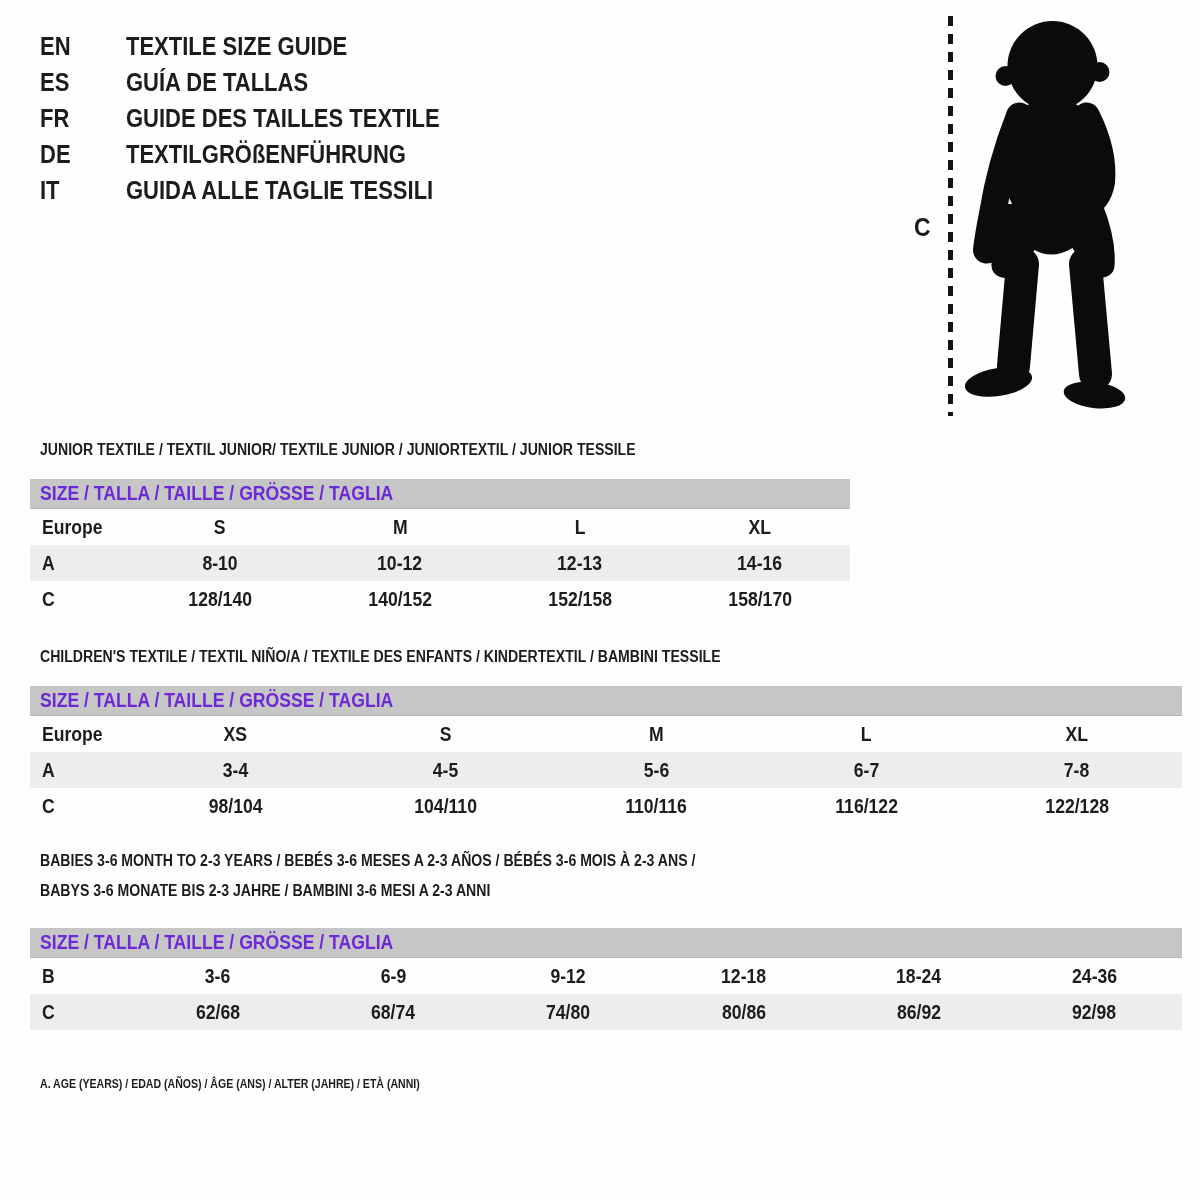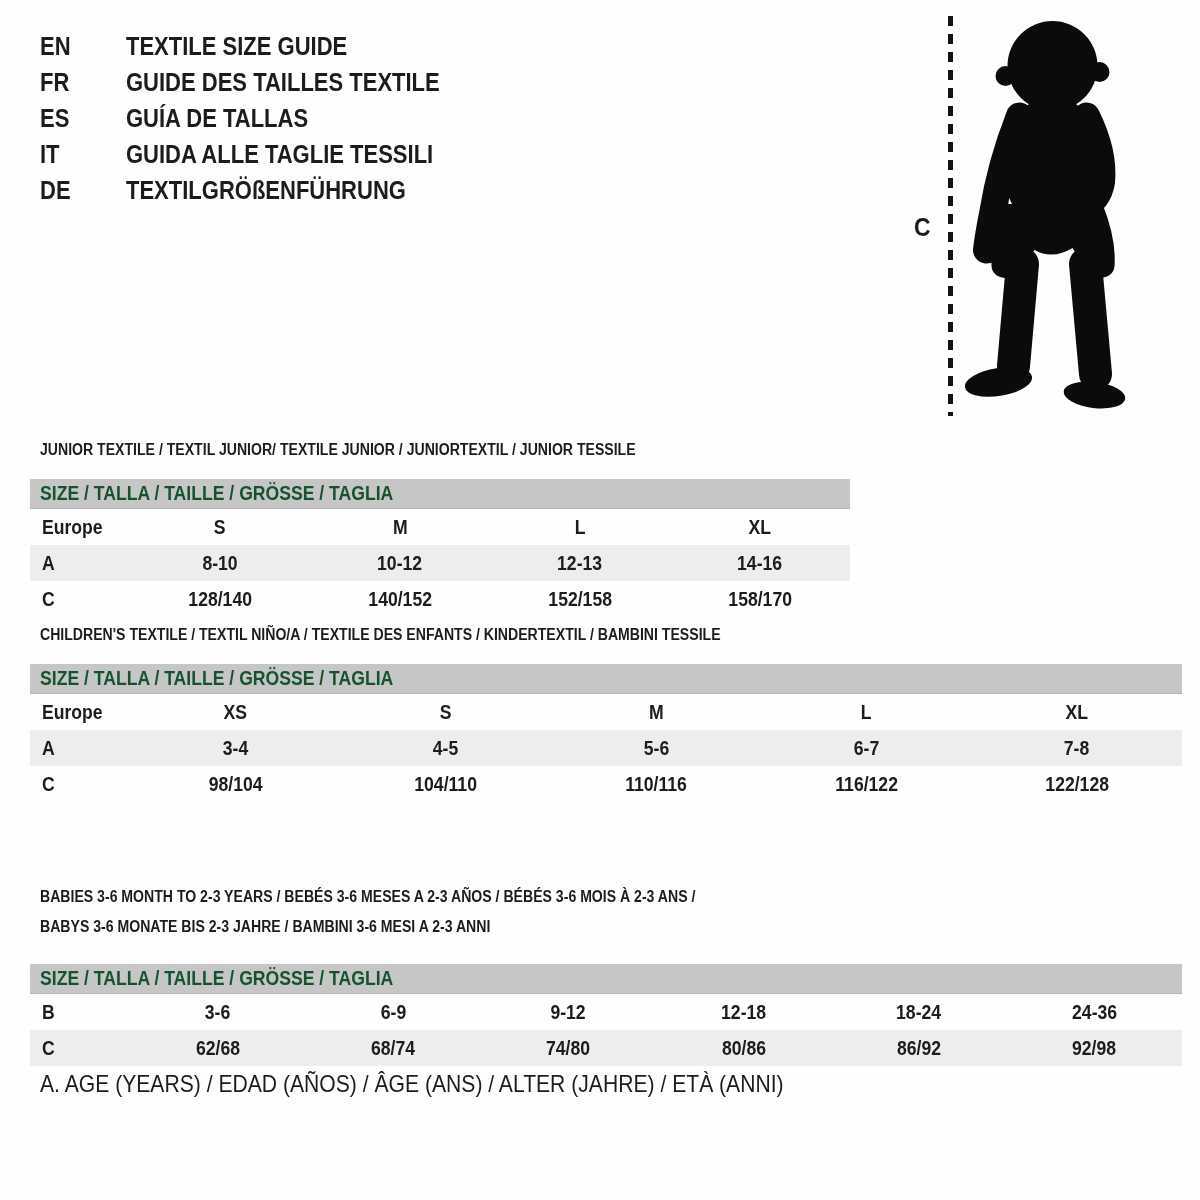--- a/index.html
+++ b/index.html
@@ -23,66 +23,66 @@
     background:repeating-linear-gradient(to bottom, #141414 0 10px, transparent 10px 18px);
   }
   .c-label { position:absolute; left:914px; top:212px; font-size:26px; font-weight:700; }
   .toddler { position:absolute; left:962px; top:14px; width:185px; height:405px; }
   .toddler * { fill:#0b0b0b; }
   .toddler .limb { fill:none; stroke:#0b0b0b; stroke-linecap:round; }
 
   
   .size-section { position:absolute; }
   .sec-junior   { left:30px; top:435px; width:820px; }
-  .sec-children { left:30px; top:620px; width:1152px; }
-  .sec-babies   { left:30px; top:846px; width:1152px;margin-top:36px; }
+  .sec-children { left:30px; top:642px; width:1152px; }
+  .sec-babies   { left:30px; top:846px; width:1152px; }
   .section-title { font-size:16px; font-weight:700; line-height:30px; margin-left:10px; }
   .size-table { margin-top:14px; }
   .sec-babies .size-table { margin-top:22px; }
 
   .band {
     height:30px; background:#c6c6c6; border-bottom:1px solid #b5b5b5;
     display:flex; align-items:center; padding-left:10px; box-sizing:border-box;
-    font-size:20px; font-weight:700; color:#14532d;
+    font-size:20px; font-weight:700; color:#6d28d9;
   }
   .trow { display:flex; align-items:center; height:36px; font-size:20px; font-weight:700; }
   .trow.shaded { background:#ededed; }
   .tlabel { width:100px; padding-left:12px; box-sizing:border-box; }
   .tcell { flex:1; text-align:center; }
   .tcell .cond { transform-origin:50% 50%; }
 
   
   .legend { position:absolute; left:40px; top:1066px; }
-  .legend-line { font-size:24px; font-weight:400; line-height:36px; }
+  .legend-line { font-size:12px; font-weight:700; line-height:36px; }
 </style>
 </head>
 <body>
 
 <div class="page">
 
   <div class="lang-list">
       <div class="lang-row">
         <span class="cond lang-code">EN</span>
         <span class="cond">TEXTILE SIZE GUIDE</span>
       </div>
       <div class="lang-row">
+        <span class="cond lang-code">ES</span>
+        <span class="cond">GUÍA DE TALLAS</span>
+      </div>
+      <div class="lang-row">
         <span class="cond lang-code">FR</span>
         <span class="cond">GUIDE DES TAILLES TEXTILE</span>
       </div>
       <div class="lang-row">
-        <span class="cond lang-code">ES</span>
-        <span class="cond">GUÍA DE TALLAS</span>
+        <span class="cond lang-code">DE</span>
+        <span class="cond">TEXTILGRÖßENFÜHRUNG</span>
       </div>
       <div class="lang-row">
         <span class="cond lang-code">IT</span>
         <span class="cond">GUIDA ALLE TAGLIE TESSILI</span>
-      </div>
-      <div class="lang-row">
-        <span class="cond lang-code">DE</span>
-        <span class="cond">TEXTILGRÖßENFÜHRUNG</span>
       </div>
     </div>
 
   <div>
     <span class="c-label cond">C</span>
     <div class="dash-line"></div>
     <svg class="toddler" viewBox="0 0 180 405" aria-hidden="true">
       <circle cx="88" cy="52" r="45"></circle>
       <circle cx="41" cy="62" r="10"></circle>
       <circle cx="135" cy="58" r="10"></circle>

